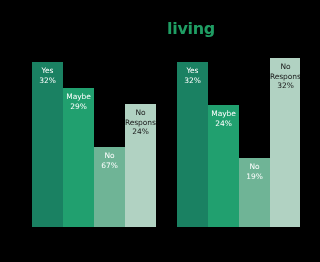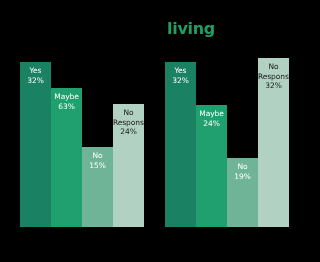--- a/index.html
+++ b/index.html
@@ -37,21 +37,21 @@
   
   .chart-title .title-text {
     display: inline-block;
     position: relative;
     left: 41px;
     text-align: center;
   }
 
   .plot-area {
     position: absolute;
-    left: 4px;
+    left: 16px;
     top: 0;
     width: 300px;
     height: 262px;
   }
 
   .bar-group {
     position: absolute;
     bottom: 35px;   
     height: 175px;
   }
@@ -97,25 +97,25 @@
 
   <div class="plot-area">
 
     <div class="bar-group" id="group-0">
       <div class="bar" style="left: 0px; width: 31px; height: 165px; background: rgb(26, 129, 98);">
         <span class="bar-label">Yes</span>
         <span class="bar-value">32%</span>
       </div>
       <div class="bar" style="left: 31px; width: 31px; height: 139px; background: rgb(33, 160, 111);">
         <span class="bar-label">Maybe</span>
-        <span class="bar-value">63%</span>
+        <span class="bar-value">29%</span>
       </div>
       <div class="bar" style="left: 62px; width: 31px; height: 80px; background: rgb(111, 180, 150);">
         <span class="bar-label">No</span>
-        <span class="bar-value">15%</span>
+        <span class="bar-value">67%</span>
       </div>
       <div class="bar pale" style="left: 93px; width: 31px; height: 123px; background: rgb(177, 210, 194);">
         <span class="bar-label">No Response</span>
         <span class="bar-value">24%</span>
       </div>
     </div>
 
     <div class="bar-group" id="group-1">
       <div class="bar" style="left: 0px; width: 31px; height: 165px; background: rgb(26, 129, 98);">
         <span class="bar-label">Yes</span>

